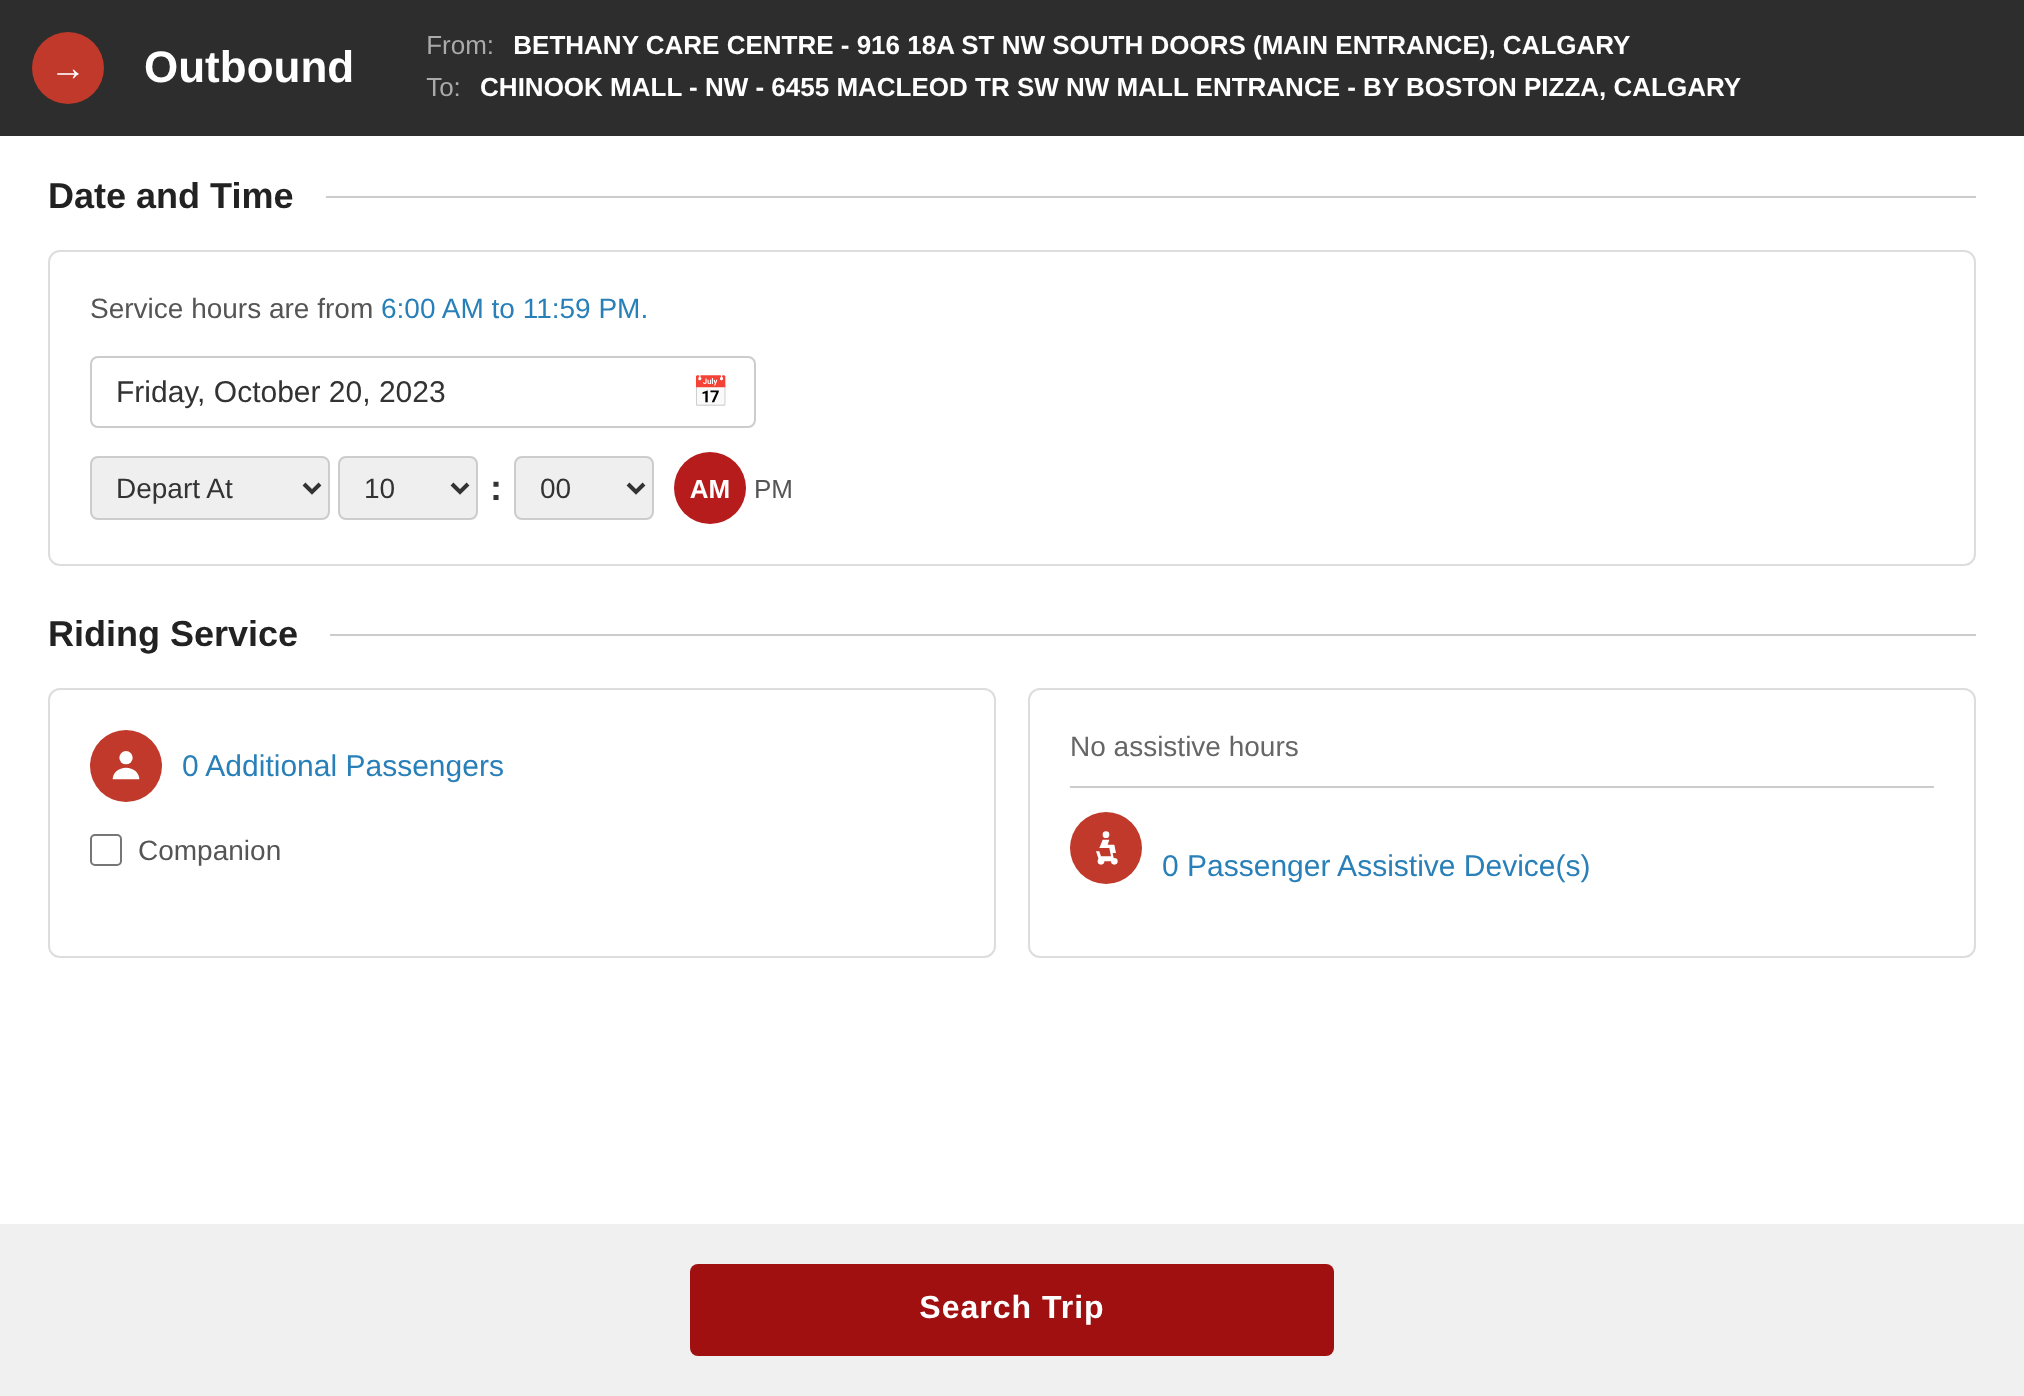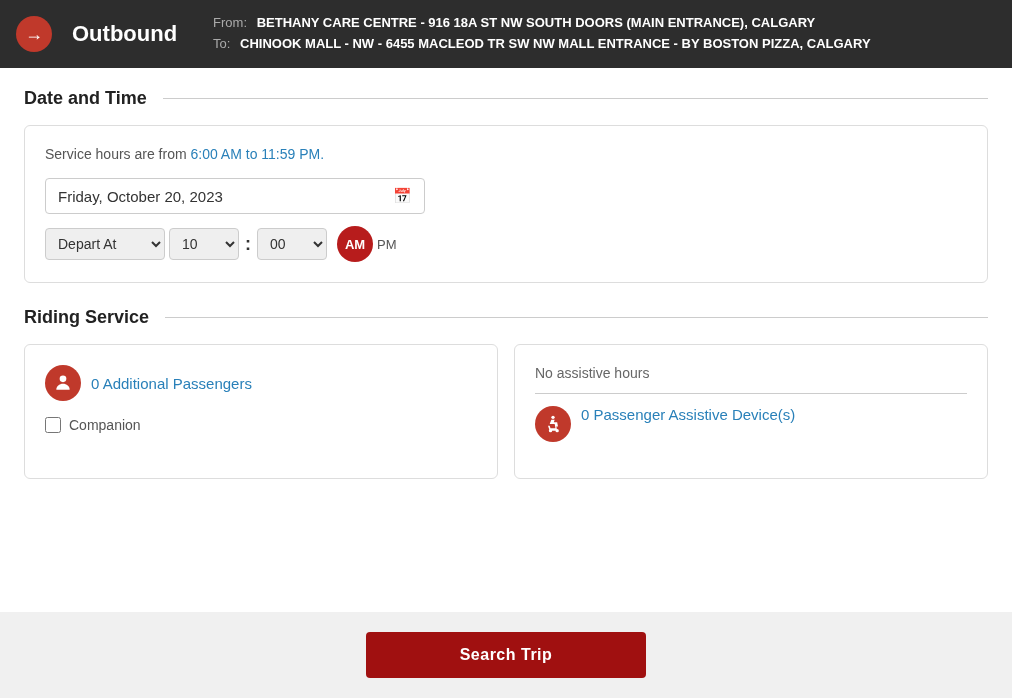--- a/index.html
+++ b/index.html
@@ -95,21 +95,21 @@
     .service-hours .hours-highlight {
       color: #2980b9;
     }
     .date-row {
       display: flex;
       align-items: center;
       border: 1px solid #ccc;
       border-radius: 4px;
       padding: 8px 12px;
       margin-bottom: 12px;
-      width: 380px;
+      width: 333px;
       justify-content: space-between;
     }
     .date-row span {
       font-size: 15px;
       color: #333;
     }
     .calendar-icon {
       font-size: 20px;
       color: #555;
       cursor: pointer;
@@ -218,21 +218,21 @@
     
     .assistive-device-text {
       font-size: 14px;
       color: #666;
       margin-bottom: 12px;
       padding-bottom: 12px;
       border-bottom: 1px solid #ccc;
     }
     .device-row {
       display: flex;
-      align-items: flex-start;
+      align-items: flex-end;
       gap: 10px;
       margin-bottom: 16px;
     }
     .wheelchair-icon {
       width: 36px;
       height: 36px;
       background: #c0392b;
       border-radius: 50%;
       display: flex;
       align-items: center;
@@ -286,21 +286,21 @@
       justify-content: center;
       align-items: center;
       padding: 20px;
     }
     .search-trip-btn {
       background: #a01010;
       color: white;
       border: none;
       border-radius: 4px;
       padding: 14px 0;
-      width: 280px;
+      width: 322px;
       font-size: 16px;
       font-weight: bold;
       cursor: pointer;
       letter-spacing: 0.5px;
     }
   </style>
 </head>
 <body>
 
 <div class="header">

